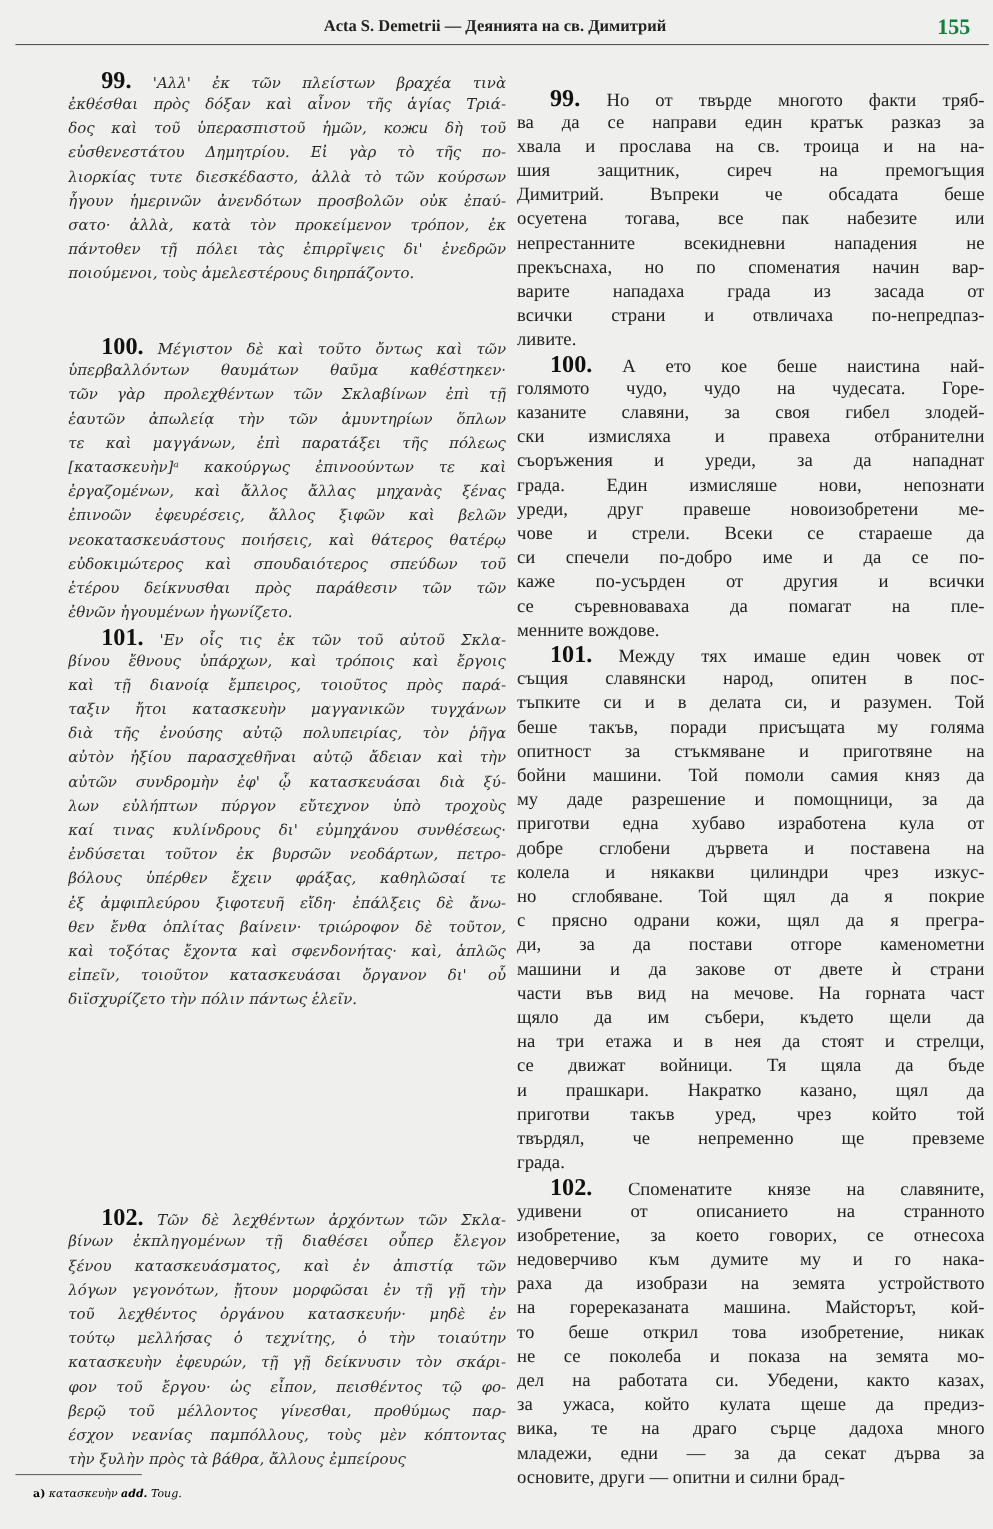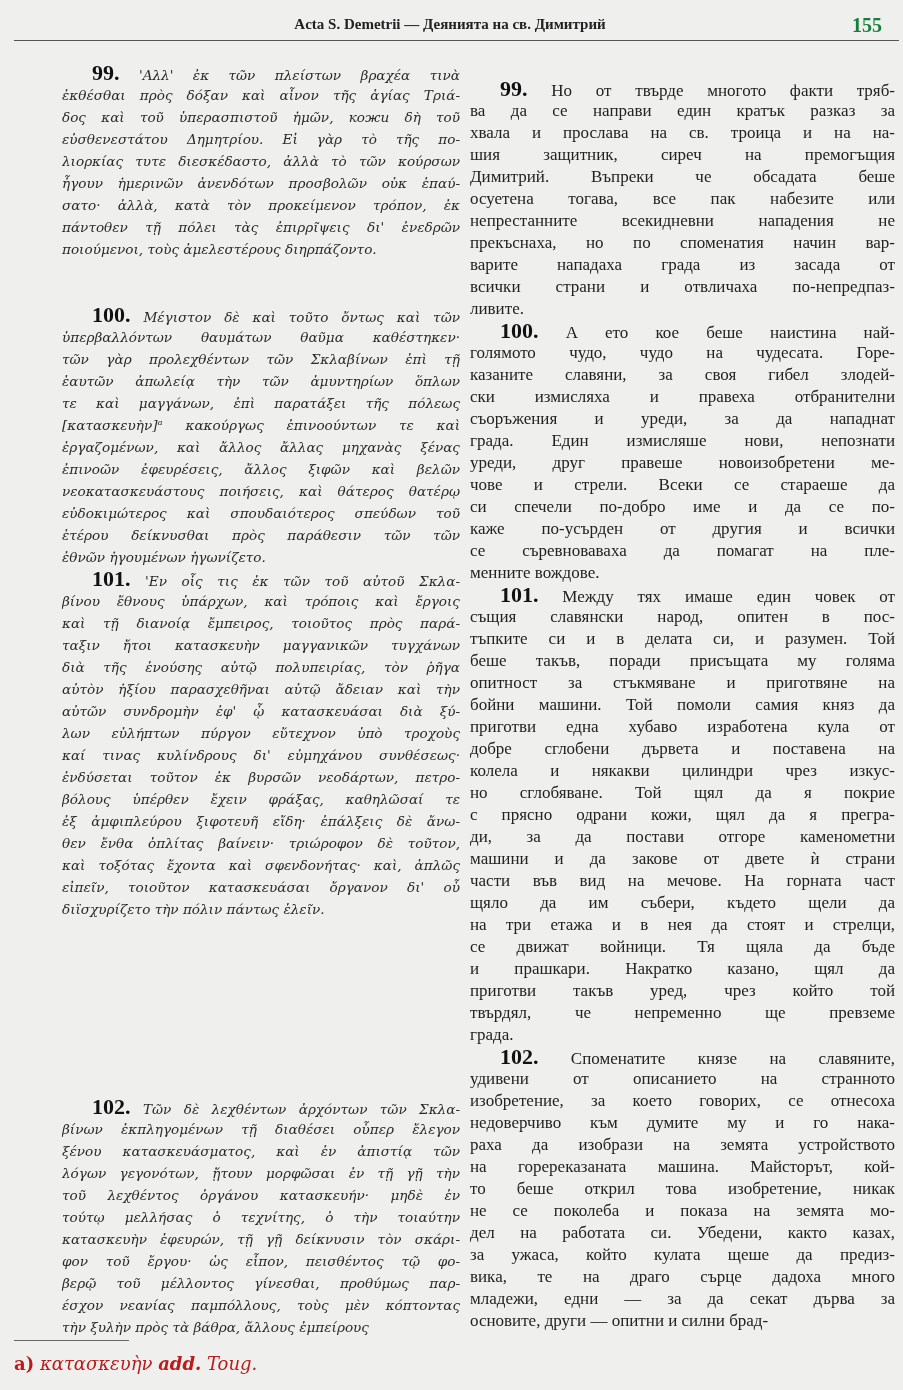--- a/index.html
+++ b/index.html
@@ -40,21 +40,21 @@
   .line.last { text-align-last: left; }
   .para-num {
     font-style: normal; font-weight: bold; font-family: "Liberation Serif", serif; font-size: 22px; color: #111;
   }
   .indent { padding-left: 30px; }
   .gap { display: block; height: 22px; }
   .footnote-rule {
     position: absolute; left: 14px; top: 1340px; width: 115px; height: 1px; background: #666;
   }
   .footnote {
-    position: absolute; left: 14px; top: 1353px; font-size: 18px; font-family: "DejaVu Serif", serif; font-style: italic; color: #b91c1c;
+    position: absolute; left: 30px; top: 1353px; font-size: 10px; font-family: "DejaVu Serif", serif; font-style: italic; color: #000000;
   }
   .footnote .fn-mark { font-style: normal; font-weight: bold; }
   .footnote .fn-add { font-weight: bold; }
 </style>
 </head>
 <body>
 
 <div class="page">
 
   <div class="running-head">
@@ -160,20 +160,21 @@
         <span class="line"><span>се съревноваваха да помагат на пле-</span></span>
         <span class="line last"><span>менните вождове.</span></span>
       </div>
       <div>
         <span class="line indent"><span class="para-num">101.</span> <span>Между тях имаше един човек от</span></span>
         <span class="line"><span>същия славянски народ, опитен в пос-</span></span>
         <span class="line"><span>тъпките си и в делата си, и разумен. Той</span></span>
         <span class="line"><span>беше такъв, поради присъщата му голяма</span></span>
         <span class="line"><span>опитност за стъкмяване и приготвяне на</span></span>
         <span class="line"><span>бойни машини. Той помоли самия княз да</span></span>
+        <span class="line"><span>му даде разрешение и помощници, за да</span></span>
         <span class="line"><span>приготви една хубаво изработена кула от</span></span>
         <span class="line"><span>добре сглобени дървета и поставена на</span></span>
         <span class="line"><span>колела и някакви цилиндри чрез изкус-</span></span>
         <span class="line"><span>но сглобяване. Той щял да я покрие</span></span>
         <span class="line"><span>с прясно одрани кожи, щял да я прегра-</span></span>
         <span class="line"><span>ди, за да постави отгоре каменометни</span></span>
         <span class="line"><span>машини и да закове от двете ѝ страни</span></span>
         <span class="line"><span>части във вид на мечове. На горната част</span></span>
         <span class="line"><span>щяло да им събери, където щели да</span></span>
         <span class="line"><span>на три етажа и в нея да стоят и стрелци,</span></span>

